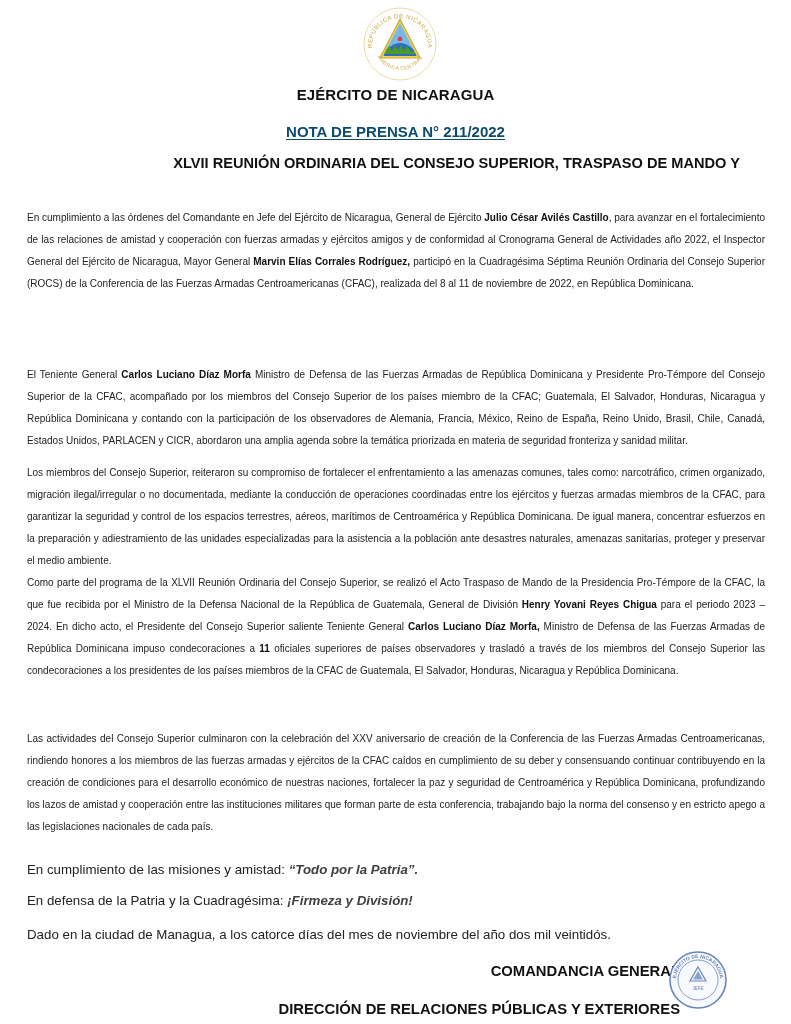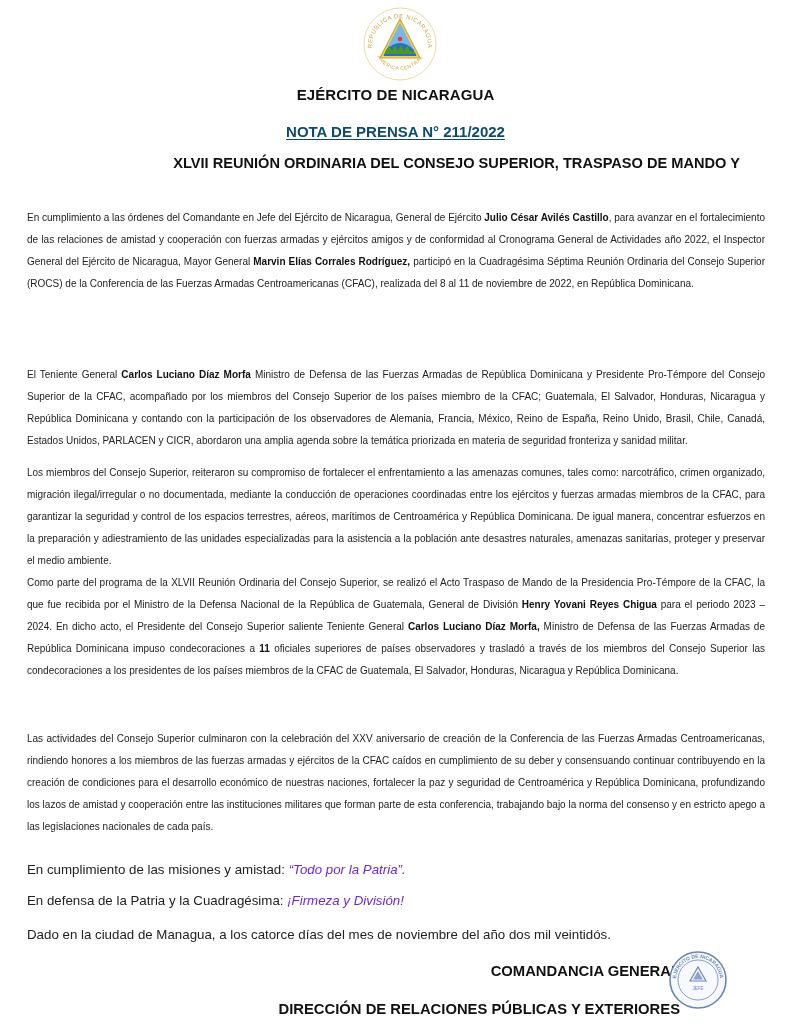--- a/index.html
+++ b/index.html
@@ -28,21 +28,21 @@
   .body-text b { font-weight: bold; color: #111; }
   .p1 { top: 207px; }
   .p2 { top: 326px; margin-top: 38px; }
   .p3 { top: 462px; }
   .p4 { top: 572px; }
   .p5 { top: 728px; }
   .single { position: absolute; left: 27px; font-size: 13.3px; color: #222; white-space: nowrap; }
   .motto1 { top: 862px; }
   .motto2 { top: 893px; }
   .dated  { top: 927px; }
-  .motto-text { font-weight: normal; font-style: italic; color: #6d28d9; }
+  .motto-text { font-weight: bold; font-style: italic; color: #404040; }
   .sign {
     position: absolute; left: 150px; width: 530px; text-align: right;
     font-weight: bold; font-size: 14.8px; color: #111;
   }
   .sign1 { top: 963px; }
   .sign2 { top: 960px; margin-top: 41px; }
   .seal { position: absolute; left: 668px; top: 950px; width: 60px; height: 60px; }
 </style>
 </head>
 <body>

